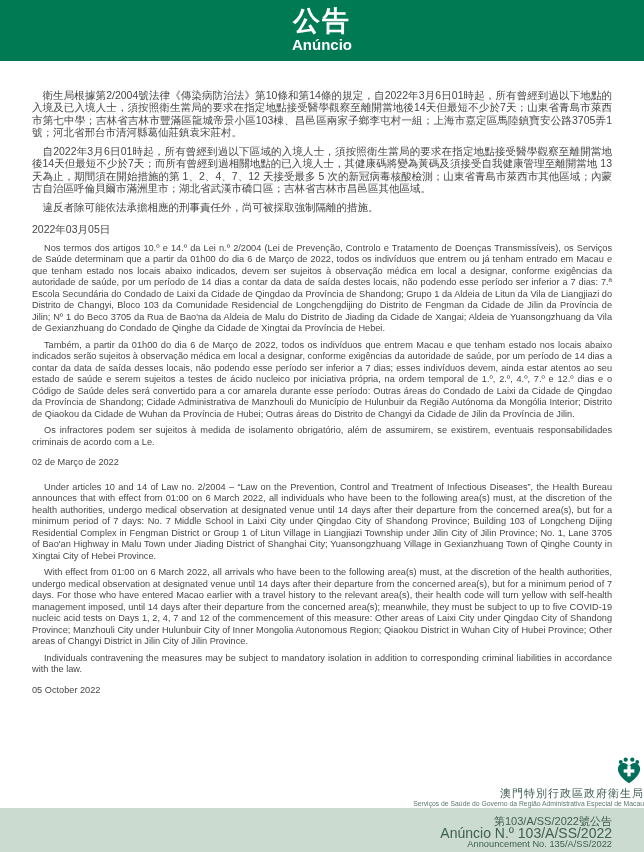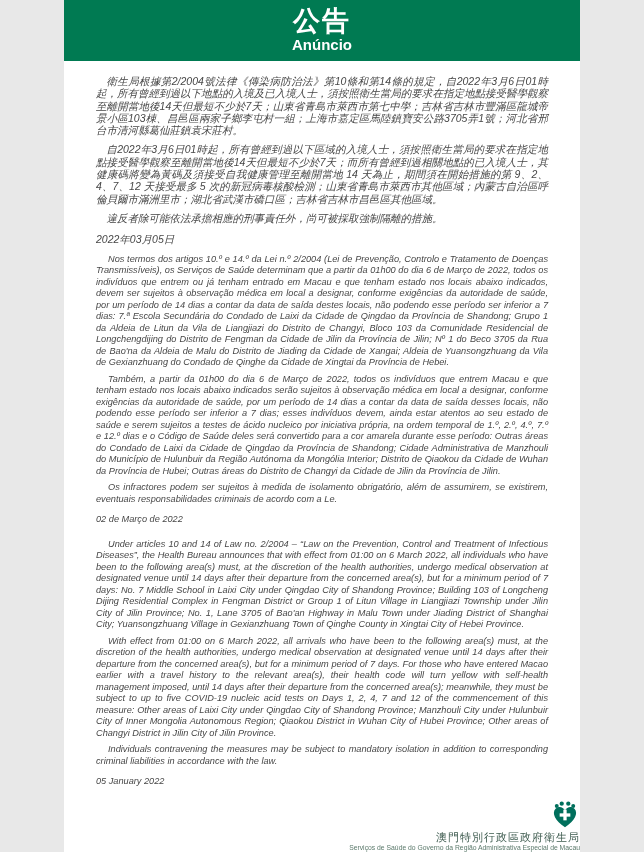--- a/index.html
+++ b/index.html
@@ -1,41 +1,40 @@
 <!DOCTYPE html>
 <html><head>
 <meta charset="utf-8">
 <style>
   html,body{margin:0;padding:0;background:#e8e8e8;}
   .page{
     position:relative;
-    width:516px;height:852px;
+    width:644px;height:852px;
     margin:0 auto;
     background:#ffffff;
     font-family:"Liberation Sans","DejaVu Sans",sans-serif;
     color:#474747;
     display:flex;flex-direction:column;
     overflow:hidden;
   }
   
   .header{
     background:#007a52;
     color:#ffffff;
     text-align:center;
     padding:6px 0 8px 0;
     flex:0 0 auto;
   }
   .title-zh{font-size:27px;font-weight:bold;line-height:30px;letter-spacing:2px;}
   .title-pt{font-size:15px;font-weight:bold;line-height:17px;}
   .title-en{font-size:15px;font-weight:bold;line-height:18px;}
   
   .content{
-    padding:14px 32px 0 32px;
+    padding:28px 32px 0 32px;
     flex:0 0 auto;
-    font-style:italic;
   }
   p{margin:0;}
   .p-zh{
     font-size:10.5px;line-height:12.3px;
     text-align:justify;text-indent:1em;
     margin-bottom:7px;
   }
   .p-zh.last{margin-bottom:9px;}
   .date-zh{
     font-size:10.5px;line-height:12.3px;
@@ -85,33 +84,33 @@
 
 <div class="page">
 
   <div class="header">
     <div class="title-zh">公告</div>
     <div class="title-pt">Anúncio</div>
   </div>
 
   <div class="content">
     <p class="p-zh">衛生局根據第2/2004號法律《傳染病防治法》第10條和第14條的規定，自2022年3月6日01時起，所有曾經到過以下地點的入境及已入境人士，須按照衛生當局的要求在指定地點接受醫學觀察至離開當地後14天但最短不少於7天；山東省青島市萊西市第七中學；吉林省吉林市豐滿區龍城帝景小區103棟、昌邑區兩家子鄉李屯村一組；上海市嘉定區馬陸鎮寶安公路3705弄1號；河北省邢台市清河縣葛仙莊鎮袁宋莊村。</p>
-    <p class="p-zh">自2022年3月6日01時起，所有曾經到過以下區域的入境人士，須按照衛生當局的要求在指定地點接受醫學觀察至離開當地後14天但最短不少於7天；而所有曾經到過相關地點的已入境人士，其健康碼將變為黃碼及須接受自我健康管理至離開當地 14 天為止，期間須在開始措施的第 9、2、4、7、12 天接受最多 5 次的新冠病毒核酸檢測；山東省青島市萊西市其他區域；內蒙古自治區呼倫貝爾市滿洲里市；湖北省武漢市礄口區；吉林省吉林市昌邑區其他區域。</p>
+    <p class="p-zh">自2022年3月6日01時起，所有曾經到過以下區域的入境人士，須按照衛生當局的要求在指定地點接受醫學觀察至離開當地後14天但最短不少於7天；而所有曾經到過相關地點的已入境人士，其健康碼將變為黃碼及須接受自我健康管理至離開當地 13 天為止，期間須在開始措施的第 1、2、4、7、12 天接受最多 5 次的新冠病毒核酸檢測；山東省青島市萊西市其他區域；內蒙古自治區呼倫貝爾市滿洲里市；湖北省武漢市礄口區；吉林省吉林市昌邑區其他區域。</p>
     <p class="p-zh last">違反者除可能依法承擔相應的刑事責任外，尚可被採取強制隔離的措施。</p>
     <p class="date-zh">2022年03月05日</p>
 
     <p class="p-latin">Nos termos dos artigos 10.º e 14.º da Lei n.º 2/2004 (Lei de Prevenção, Controlo e Tratamento de Doenças Transmissíveis), os Serviços de Saúde determinam que a partir da 01h00 do dia 6 de Março de 2022, todos os indivíduos que entrem ou já tenham entrado em Macau e que tenham estado nos locais abaixo indicados, devem ser sujeitos à observação médica em local a designar, conforme exigências da autoridade de saúde, por um período de 14 dias a contar da data de saída destes locais, não podendo esse período ser inferior a 7 dias: 7.ª Escola Secundária do Condado de Laixi da Cidade de Qingdao da Província de Shandong; Grupo 1 da Aldeia de Litun da Vila de Liangjiazi do Distrito de Changyi, Bloco 103 da Comunidade Residencial de Longchengdijing do Distrito de Fengman da Cidade de Jilin da Província de Jilin; Nº 1 do Beco 3705 da Rua de Bao'na da Aldeia de Malu do Distrito de Jiading da Cidade de Xangai; Aldeia de Yuansongzhuang da Vila de Gexianzhuang do Condado de Qinghe da Cidade de Xingtai da Província de Hebei.</p>
     <p class="p-latin">Também, a partir da 01h00 do dia 6 de Março de 2022, todos os indivíduos que entrem Macau e que tenham estado nos locais abaixo indicados serão sujeitos à observação médica em local a designar, conforme exigências da autoridade de saúde, por um período de 14 dias a contar da data de saída desses locais, não podendo esse período ser inferior a 7 dias; esses indivíduos devem, ainda estar atentos ao seu estado de saúde e serem sujeitos a testes de ácido nucleico por iniciativa própria, na ordem temporal de 1.º, 2.º, 4.º, 7.º e 12.º dias e o Código de Saúde deles será convertido para a cor amarela durante esse período: Outras áreas do Condado de Laixi da Cidade de Qingdao da Província de Shandong; Cidade Administrativa de Manzhouli do Município de Hulunbuir da Região Autónoma da Mongólia Interior; Distrito de Qiaokou da Cidade de Wuhan da Província de Hubei; Outras áreas do Distrito de Changyi da Cidade de Jilin da Província de Jilin.</p>
     <p class="p-latin last">Os infractores podem ser sujeitos à medida de isolamento obrigatório, além de assumirem, se existirem, eventuais responsabilidades criminais de acordo com a Le.</p>
     <p class="date-latin">02 de Março de 2022</p>
 
     <p class="p-latin">Under articles 10 and 14 of Law no. 2/2004 – “Law on the Prevention, Control and Treatment of Infectious Diseases”, the Health Bureau announces that with effect from 01:00 on 6 March 2022, all individuals who have been to the following area(s) must, at the discretion of the health authorities, undergo medical observation at designated venue until 14 days after their departure from the concerned area(s), but for a minimum period of 7 days: No. 7 Middle School in Laixi City under Qingdao City of Shandong Province; Building 103 of Longcheng Dijing Residential Complex in Fengman District or Group 1 of Litun Village in Liangjiazi Township under Jilin City of Jilin Province; No. 1, Lane 3705 of Bao'an Highway in Malu Town under Jiading District of Shanghai City; Yuansongzhuang Village in Gexianzhuang Town of Qinghe County in Xingtai City of Hebei Province.</p>
     <p class="p-latin">With effect from 01:00 on 6 March 2022, all arrivals who have been to the following area(s) must, at the discretion of the health authorities, undergo medical observation at designated venue until 14 days after their departure from the concerned area(s), but for a minimum period of 7 days. For those who have entered Macao earlier with a travel history to the relevant area(s), their health code will turn yellow with self-health management imposed, until 14 days after their departure from the concerned area(s); meanwhile, they must be subject to up to five COVID-19 nucleic acid tests on Days 1, 2, 4, 7 and 12 of the commencement of this measure: Other areas of Laixi City under Qingdao City of Shandong Province; Manzhouli City under Hulunbuir City of Inner Mongolia Autonomous Region; Qiaokou District in Wuhan City of Hubei Province; Other areas of Changyi District in Jilin City of Jilin Province.</p>
     <p class="p-latin last">Individuals contravening the measures may be subject to mandatory isolation in addition to corresponding criminal liabilities in accordance with the law.</p>
-    <p class="date-latin">05 January 2022</p>
+    <p class="date-latin">05 October 2022</p>
   </div>
 
   <div class="footer">
     <div class="logo-wrap">
       <svg width="30" height="28" viewBox="0 0 36 34" aria-hidden="true">
         <circle cx="8" cy="6" r="2.4" fill="#006f5c"></circle>
         <circle cx="14" cy="3.2" r="2.6" fill="#006f5c"></circle>
         <circle cx="22" cy="3.2" r="2.6" fill="#006f5c"></circle>
         <circle cx="28" cy="6" r="2.4" fill="#006f5c"></circle>
         <path d="M18 32 C 6 24, 1.5 15, 6.5 9.5 C 10.5 5.5, 15.8 7.5, 18 11.5 C 20.2 7.5, 25.5 5.5, 29.5 9.5 C 34.5 15, 30 24, 18 32 Z" fill="#006f5c"></path>

